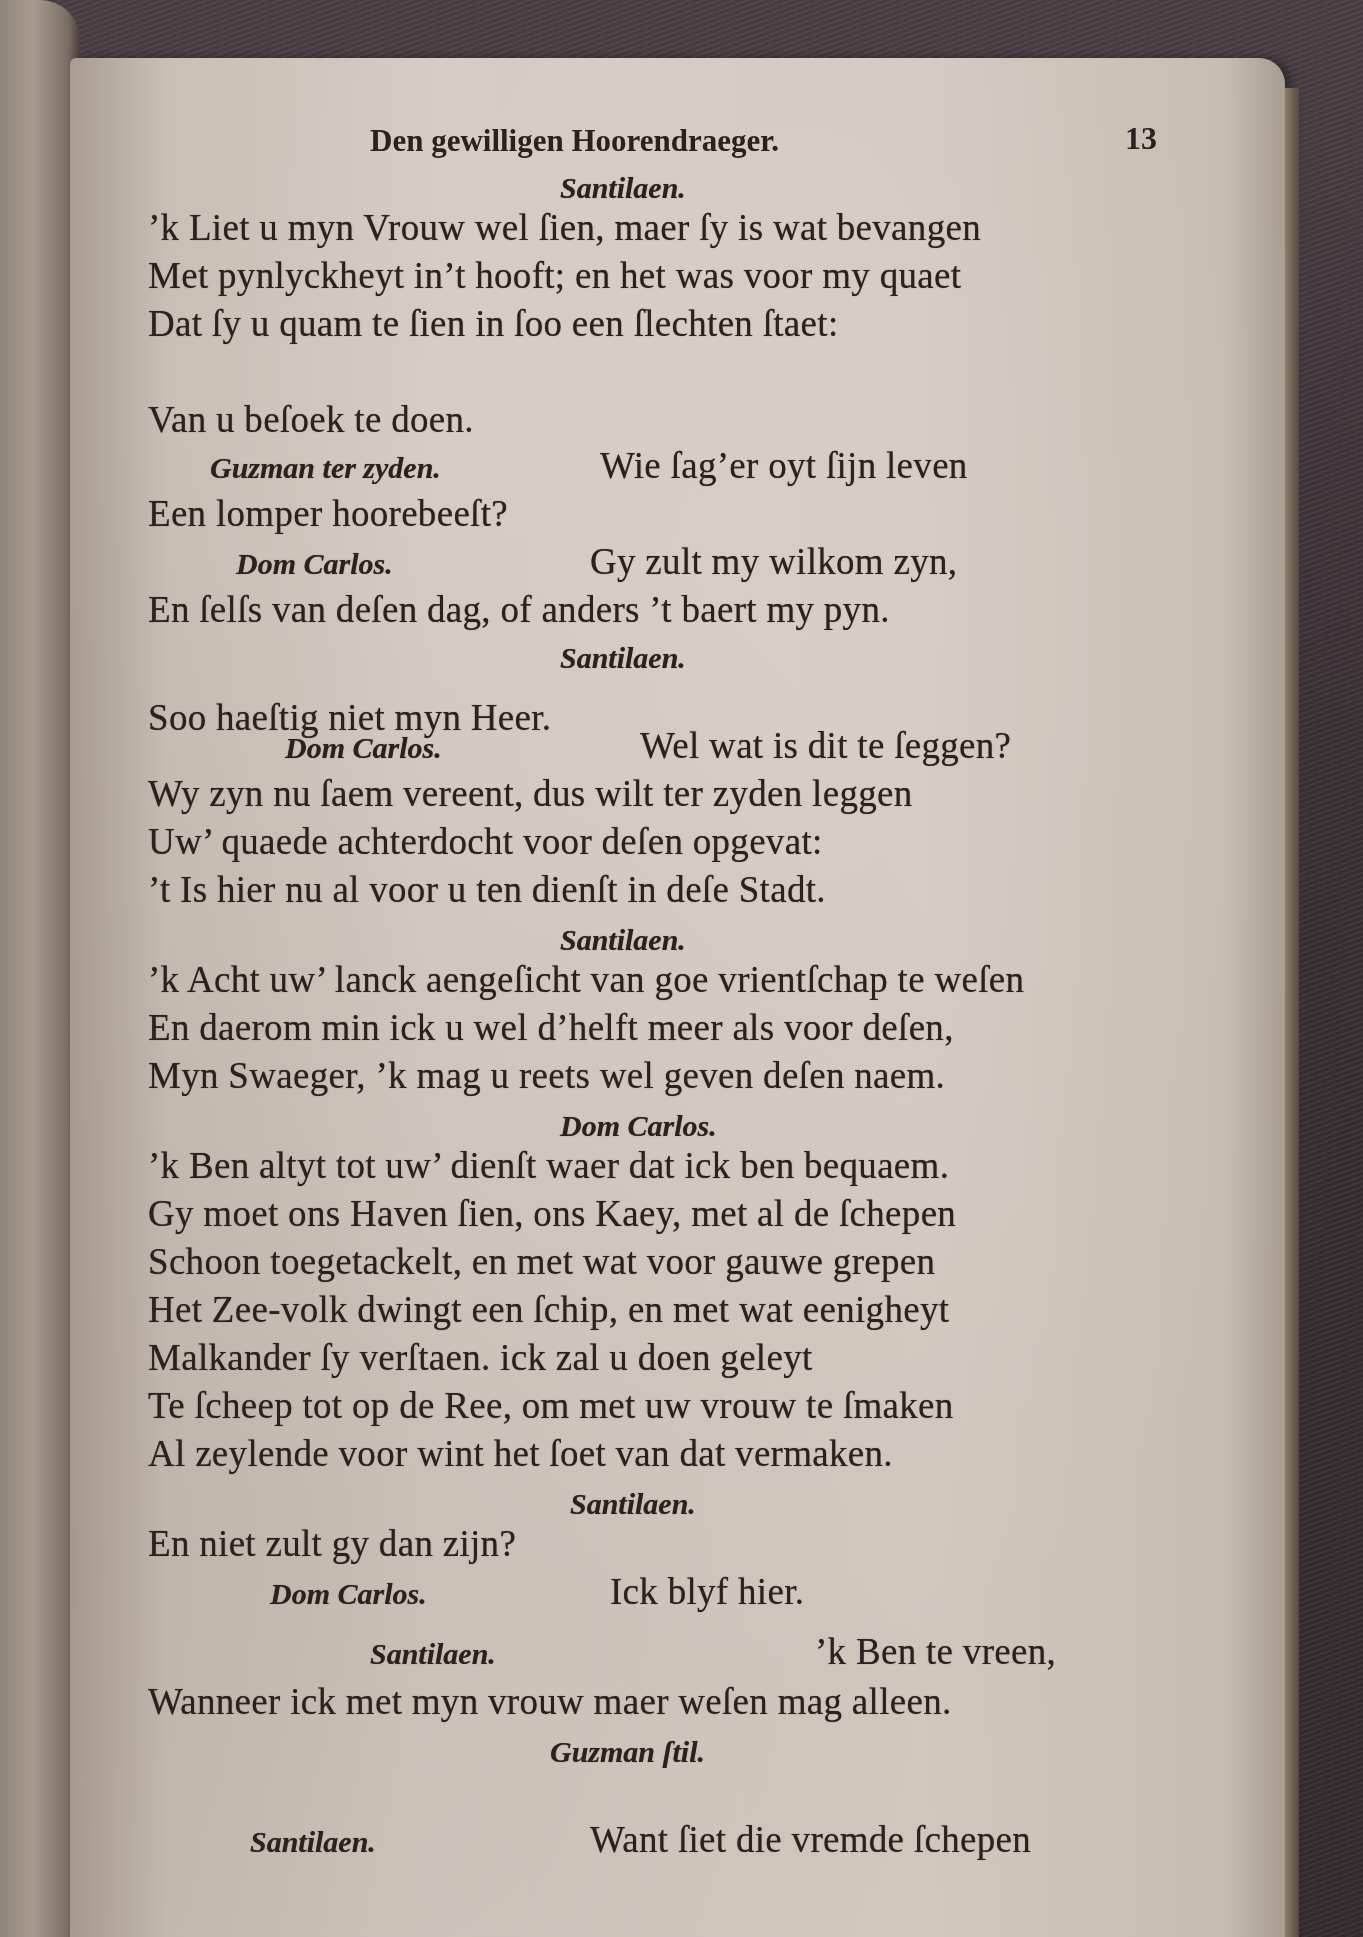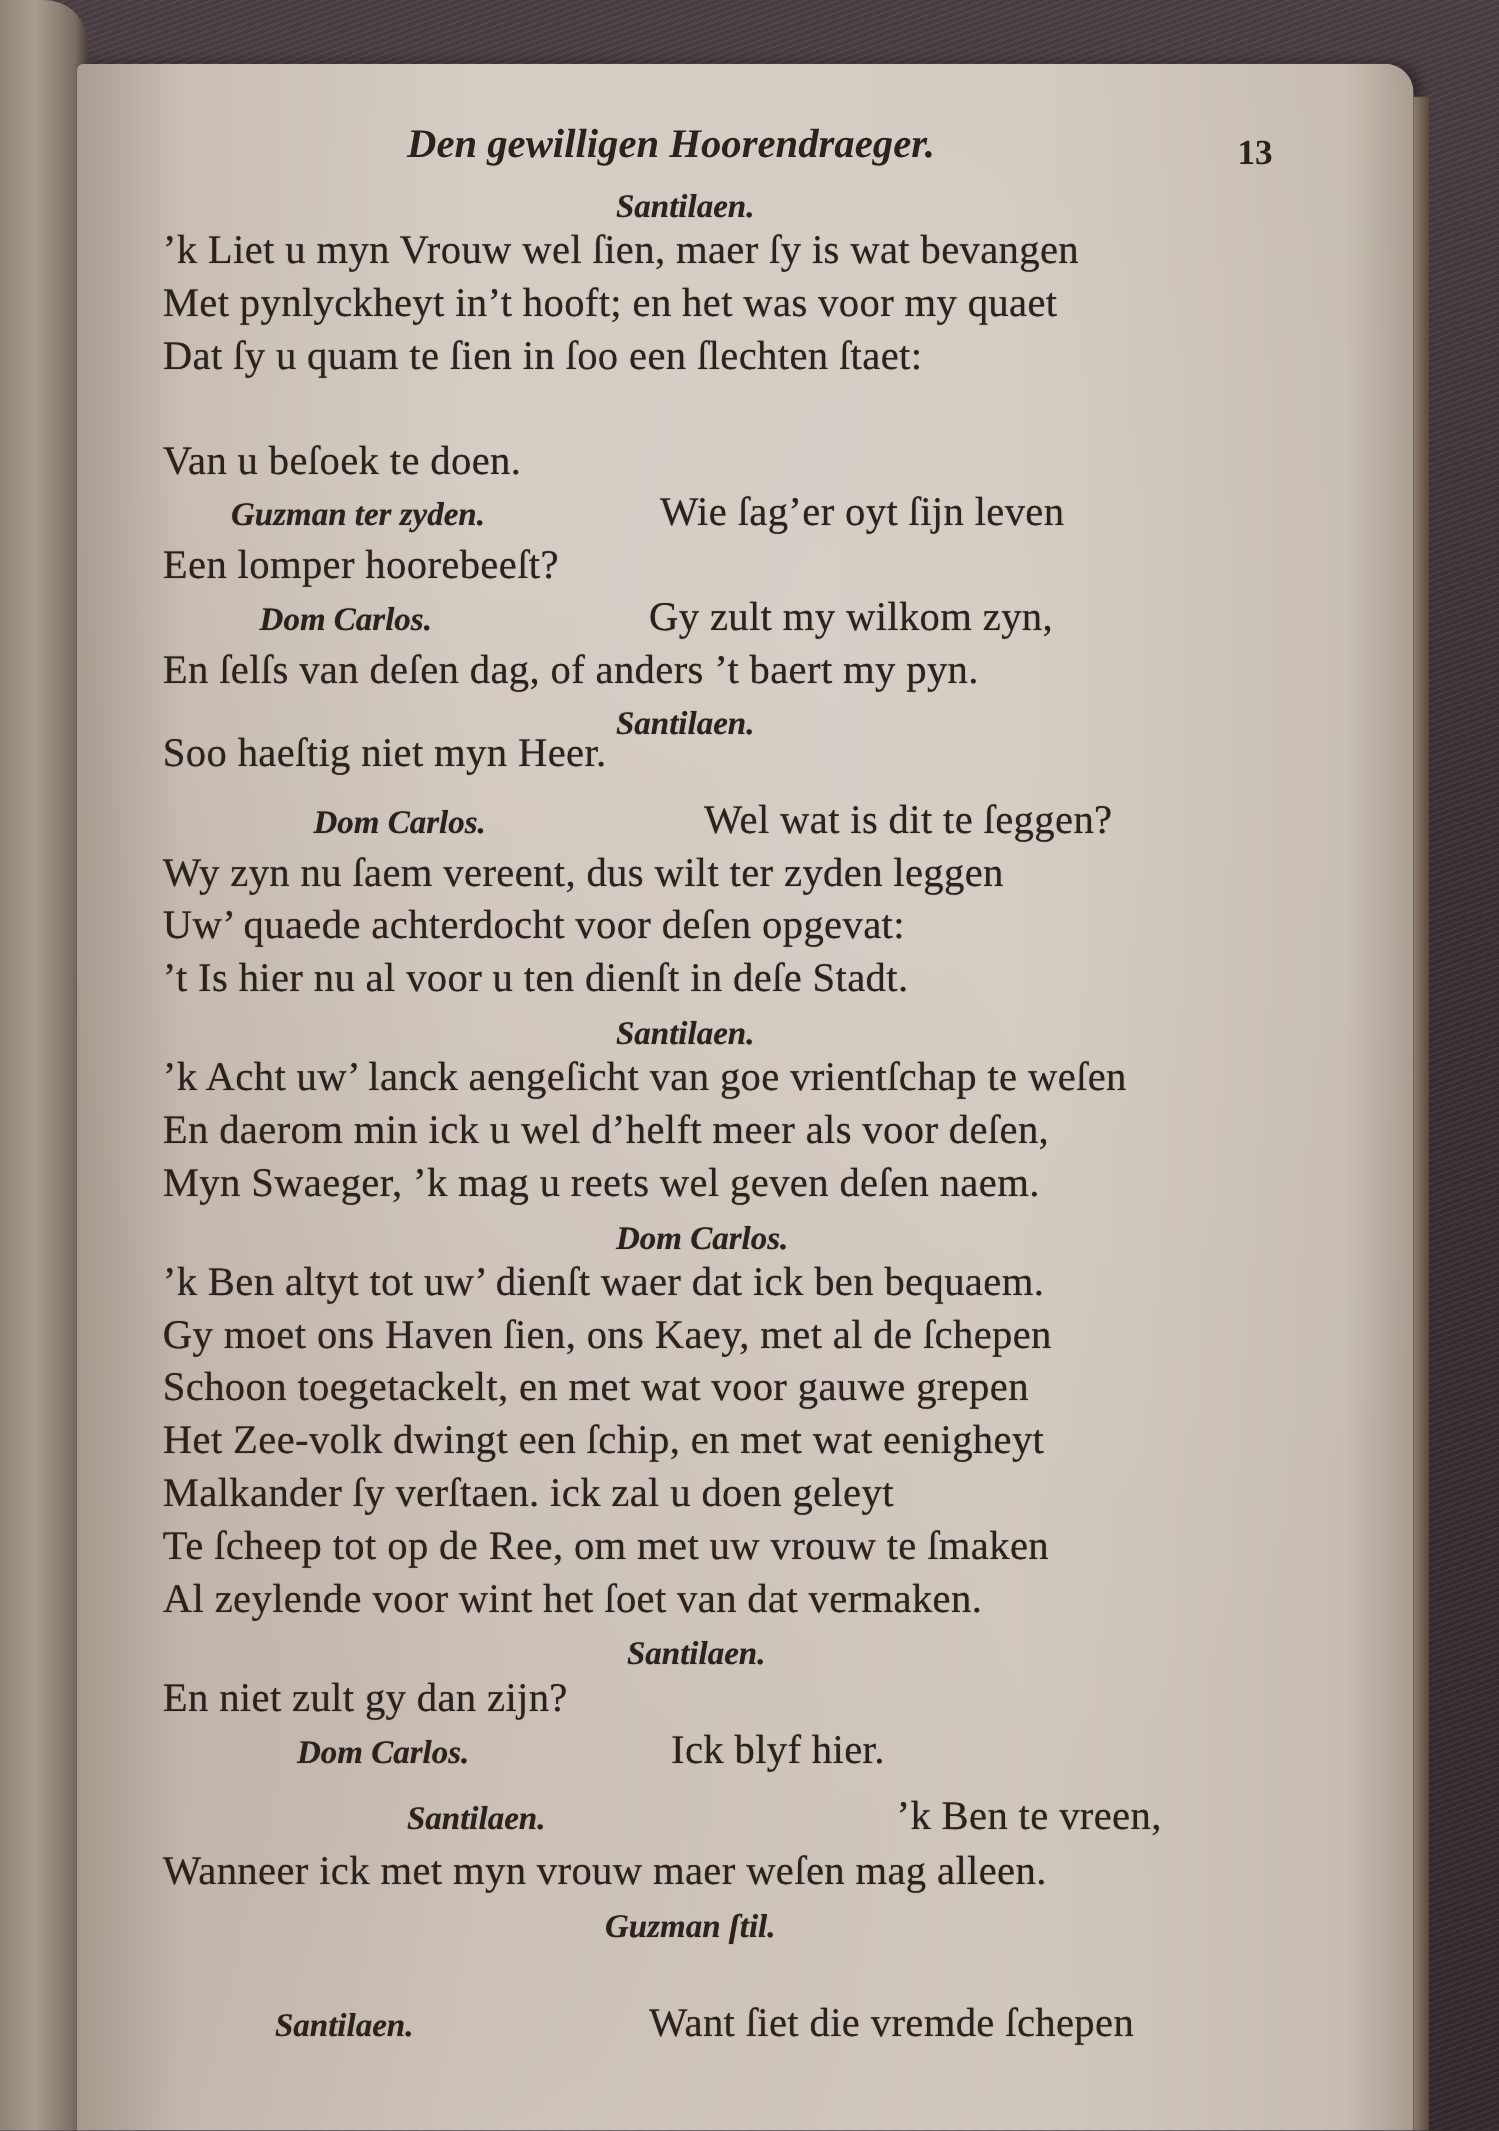--- a/index.html
+++ b/index.html
@@ -38,22 +38,22 @@
     position:absolute; left:78px; font-size:37px; line-height:40px;
     white-space:nowrap; letter-spacing:0.3px;
     text-shadow: 0 0 1px rgba(40,30,25,0.6);
   }
   .speaker {
     position:absolute; font-style:italic; font-size:30px; line-height:36px;
     white-space:nowrap; font-weight:bold;
     text-shadow: 0 0 1px rgba(40,30,25,0.5);
   }
   .header {
-    position:absolute; top:52px; left:300px; font-style:italic; font-weight:bold;
-    font-size:37px; white-space:nowrap;
+    position:absolute; top:65px; left:300px; font-weight:bold;
+    font-size:31px; white-space:nowrap;
   }
   .pagenum {
     position:absolute; top:62px; right:128px; font-weight:bold; font-size:32px;
   }
 </style>
 </head>
 <body>
 
 <div class="cloth"></div>
 <div class="left-page"></div>
@@ -72,21 +72,21 @@
 
     <div class="speaker" style="top:392px;left:140px">Guzman ter zyden.</div>
     <div class="line" style="top:388px;left:530px">Wie ſag’er oyt ſijn leven</div>
     <div class="line" style="top:436px">Een lomper hoorebeeſt?</div>
 
     <div class="speaker" style="top:488px;left:166px">Dom Carlos.</div>
     <div class="line" style="top:484px;left:520px">Gy zult my wilkom zyn,</div>
     <div class="line" style="top:532px">En ſelſs van deſen dag, of anders ’t baert  my pyn.</div>
 
     <div class="speaker" style="top:582px;left:490px">Santilaen.</div>
-    <div class="line" style="top:607px">Soo haeſtig niet myn Heer.</div>
+    <div class="line" style="top:640px">Soo haeſtig niet myn Heer.</div>
 
     <div class="speaker" style="top:672px;left:215px">Dom Carlos.</div>
     <div class="line" style="top:668px;left:570px">Wel wat is dit te ſeggen?</div>
     <div class="line" style="top:716px">Wy zyn nu ſaem vereent, dus wilt ter zyden leggen</div>
     <div class="line" style="top:764px">Uw’ quaede achterdocht voor deſen opgevat:</div>
     <div class="line" style="top:812px">’t Is hier nu al voor u ten dienſt in deſe Stadt.</div>
 
     <div class="speaker" style="top:864px;left:490px">Santilaen.</div>
     <div class="line" style="top:902px">’k Acht uw’ lanck aengeſicht van goe vrientſchap te weſen</div>
     <div class="line" style="top:950px">En daerom min ick u wel d’helft meer als voor deſen,</div>

